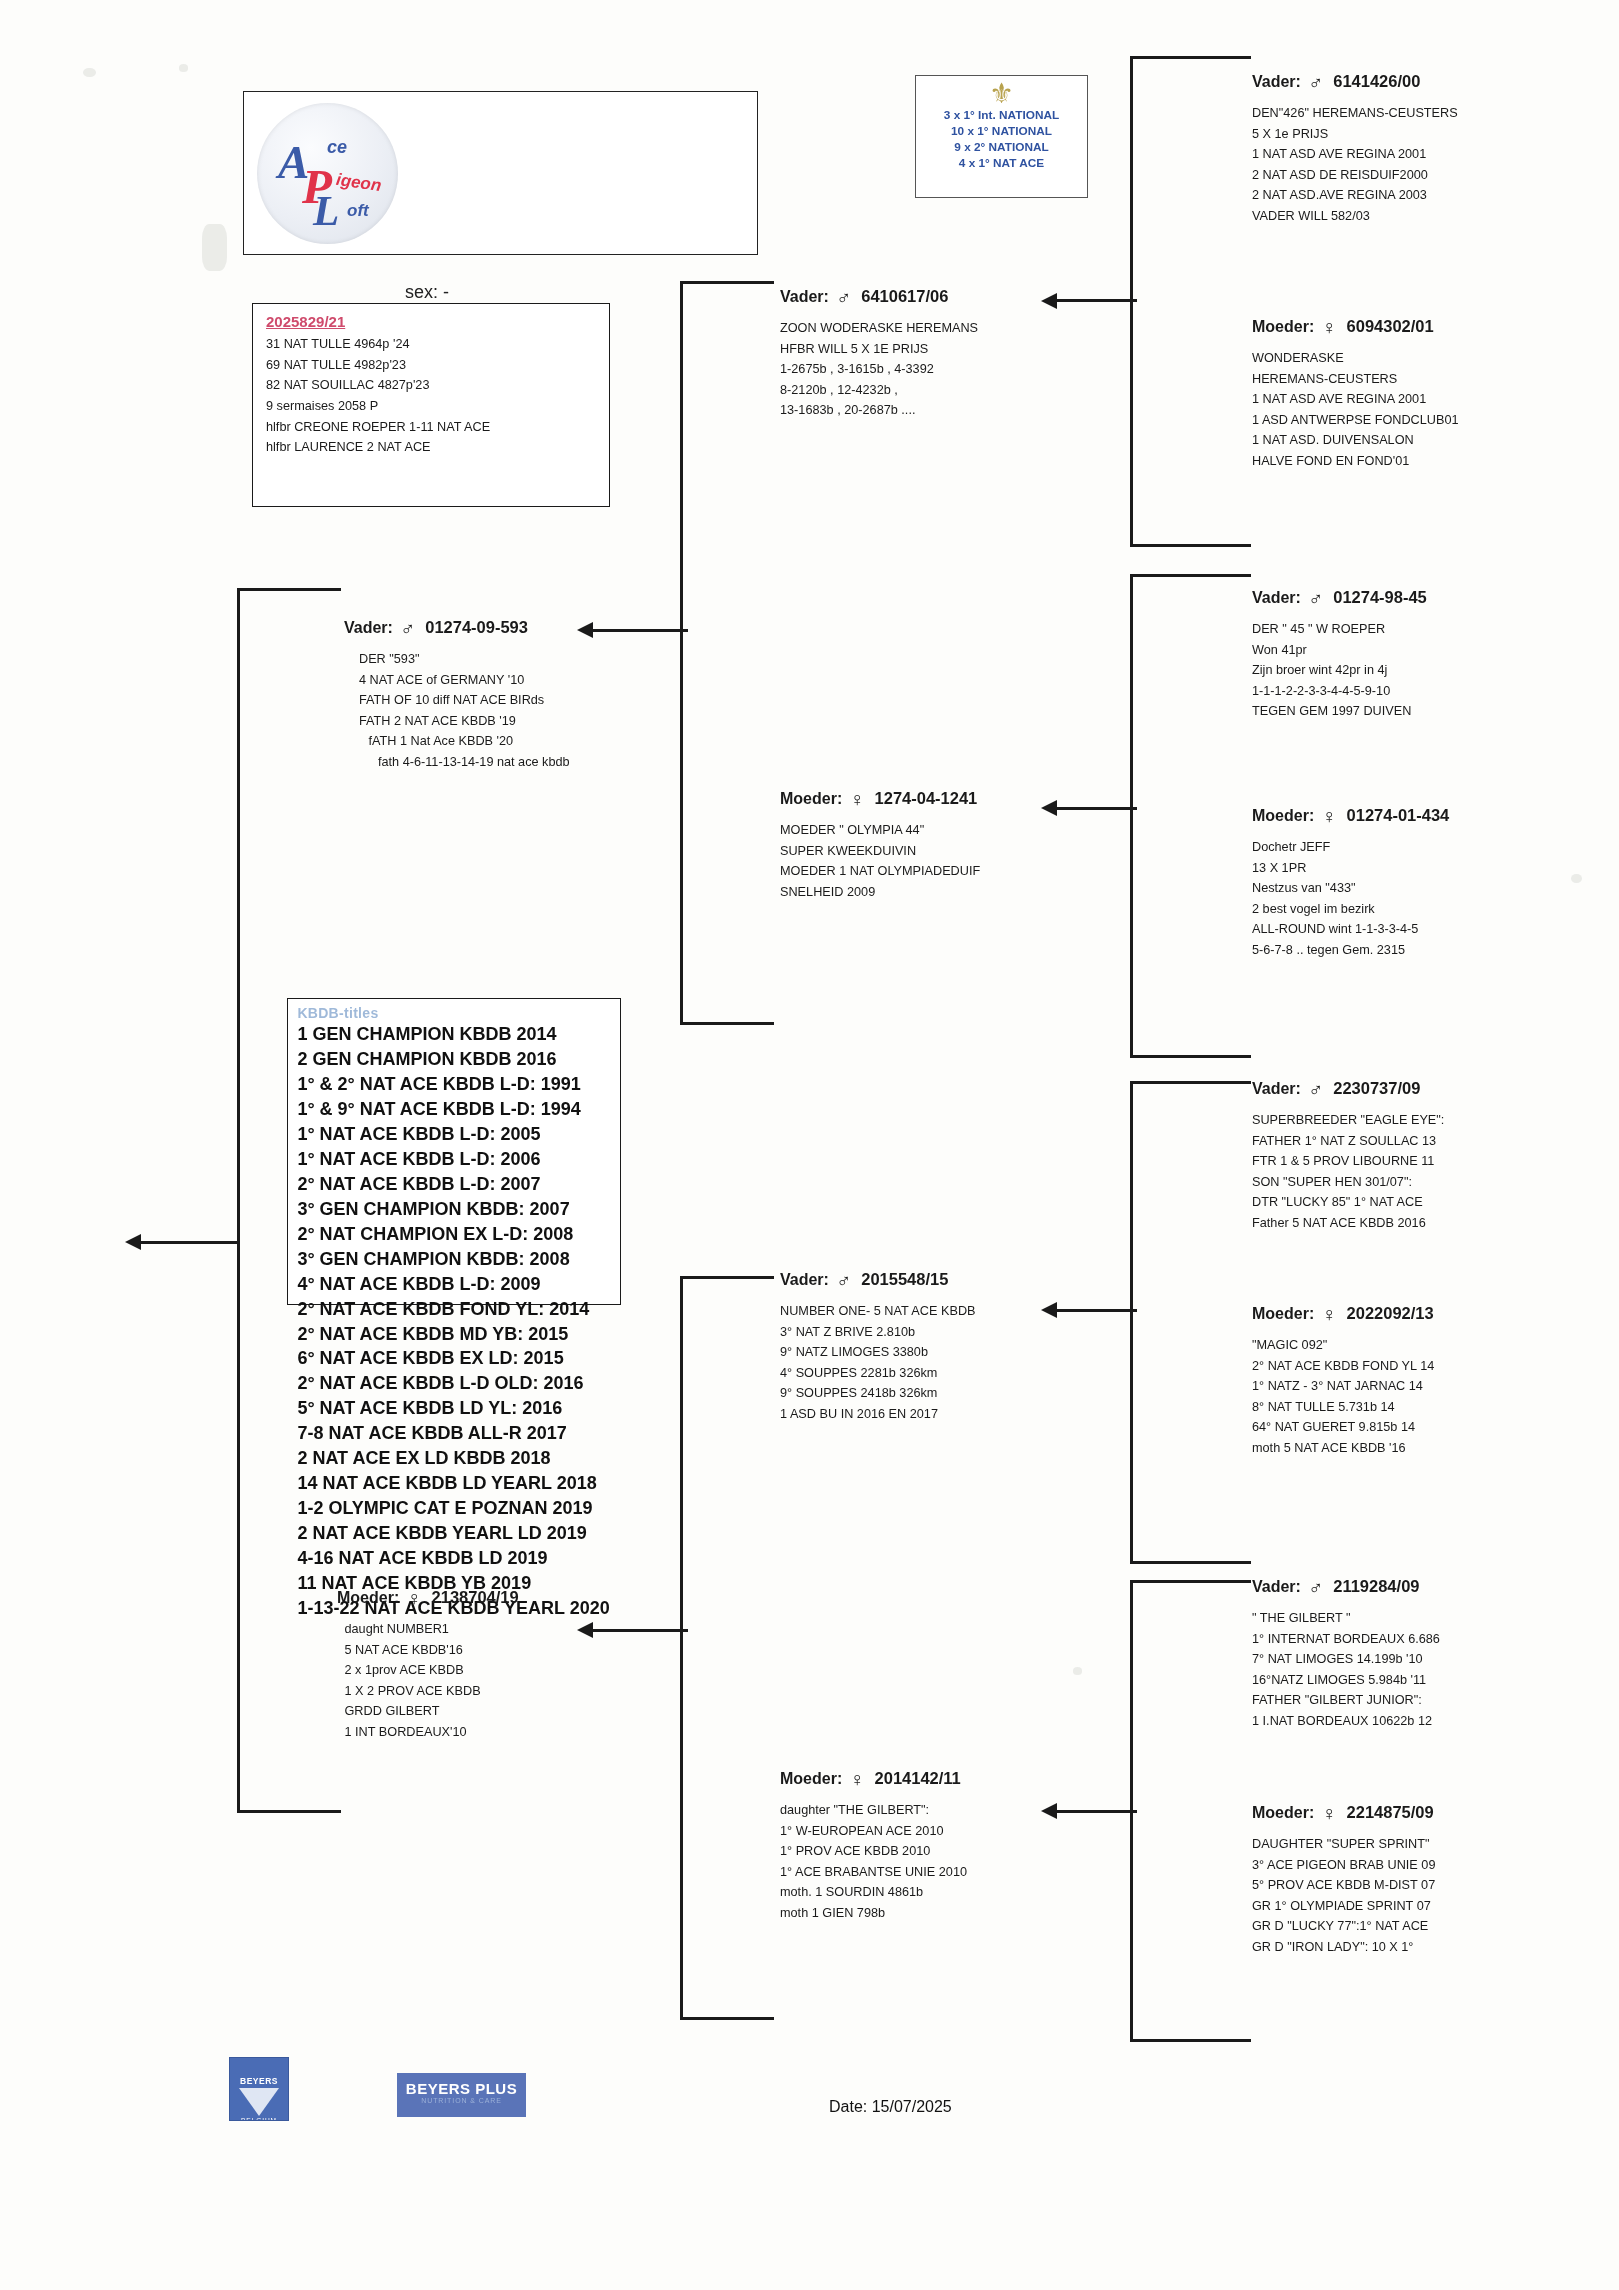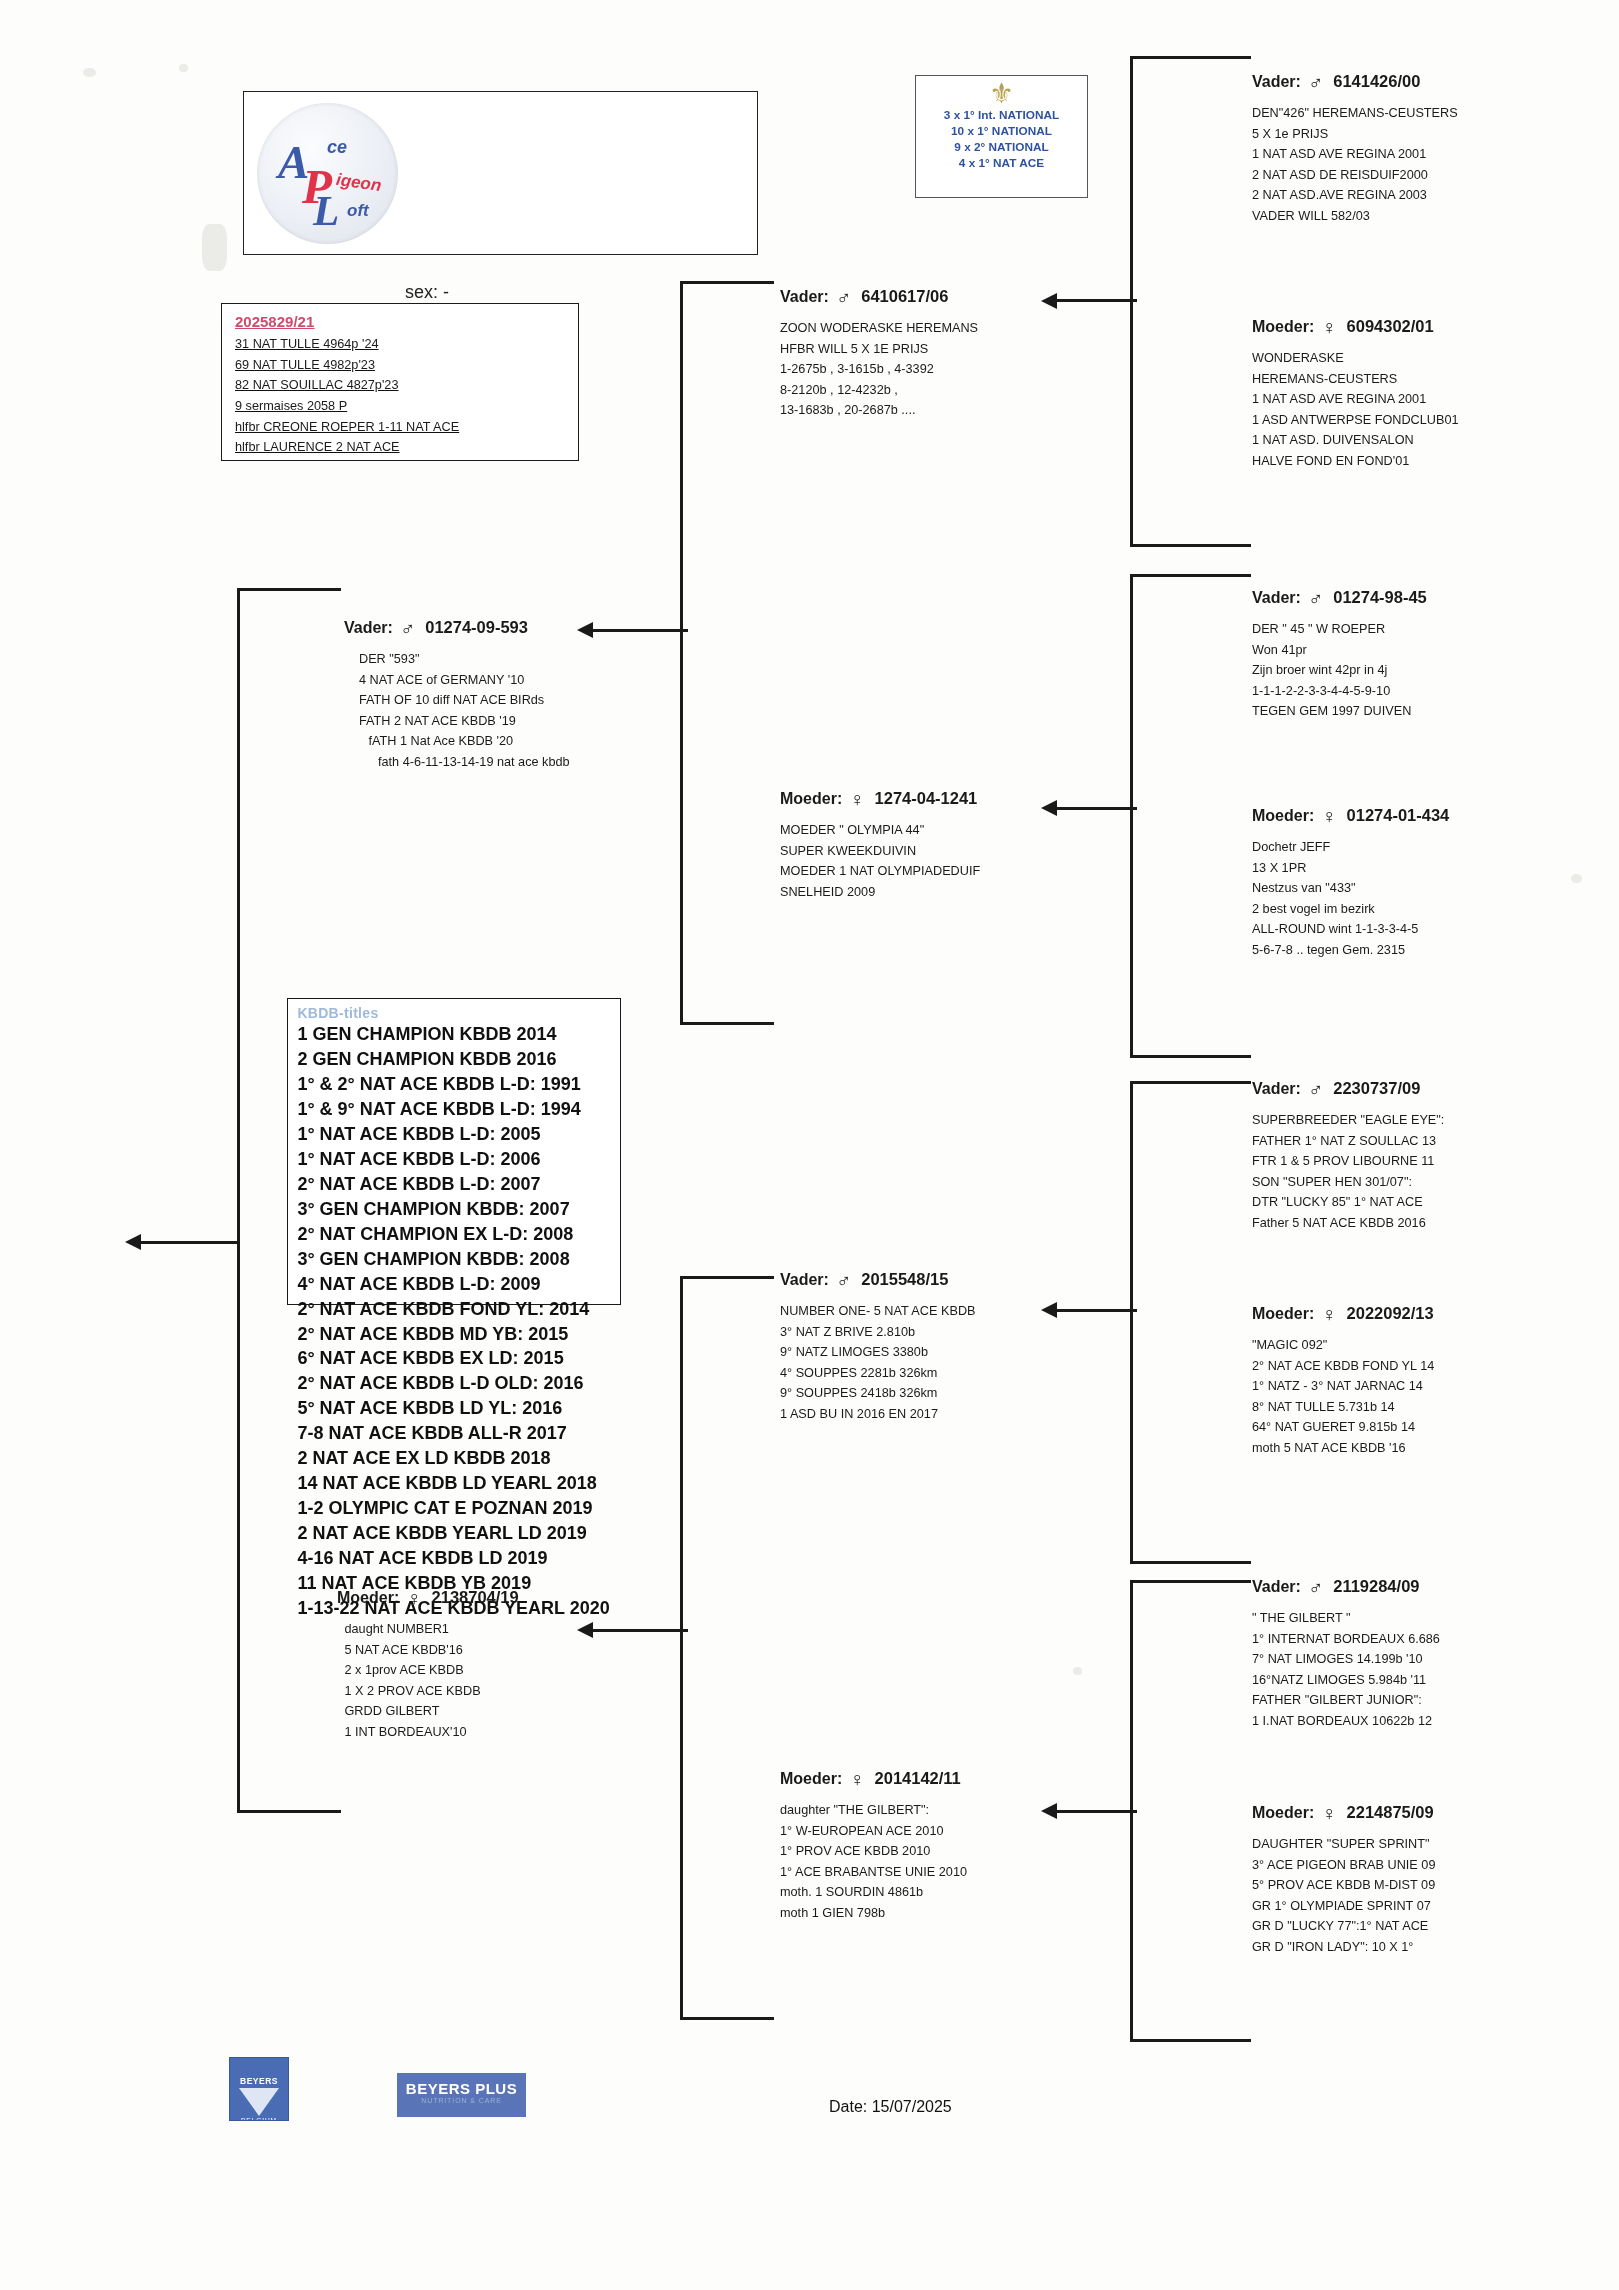--- a/index.html
+++ b/index.html
@@ -56,23 +56,23 @@
   #natbadge .bline{font-size:11.8px;font-weight:bold;color:#2f52a0;line-height:1.35;}
 
   
   .pbox{font-size:12.7px;line-height:1.62;color:#1a1a1a;white-space:nowrap;}
   .phead{font-size:16px;font-weight:bold;margin-bottom:4.7px;white-space:nowrap;}
   .phead .sym{font-size:20px;font-weight:bold;vertical-align:-1.9px;margin:0 5.6px 0 2.8px;}
   .phead .idn{font-size:16.5px;font-weight:bold;}
 
   
   #subject-box{
-    left:221px;top:303px;width:358px;height:158px;
+    left:252px;top:303px;width:358px;height:204px;
     border:1.9px solid #1a1a1a;background:#fff;
-    padding:9.4px 0 0 13px;box-sizing:border-box;text-decoration:underline;
+    padding:9.4px 0 0 13px;box-sizing:border-box;
   }
   #subject-box .sid{font-size:15px;font-weight:bold;color:#cf4b6c;
     text-decoration:underline;margin-bottom:3.8px;}
   #subject-box .srow{font-size:12.7px;line-height:1.62;color:#1a1a1a;white-space:nowrap;}
 
   
   #kbdb-box{
     left:287px;top:998px;width:334px;height:307px;
     border:1.9px solid #1a1a1a;background:#fff;
     padding:5.6px 0 0 9.4px;box-sizing:border-box;
@@ -396,21 +396,21 @@
 </div>
 
 <div class="pbox abs" style="left:1252px;top:1797px;">
   <div class="phead">
     <span>Moeder:</span>
     <span class="sym">♀</span>
     <span class="idn">2214875/09</span>
   </div>
   <div>DAUGHTER "SUPER SPRINT"</div>
   <div>3° ACE PIGEON BRAB UNIE 09</div>
-  <div>5° PROV ACE KBDB M-DIST 09</div>
+  <div>5° PROV ACE KBDB M-DIST 07</div>
   <div>GR 1° OLYMPIADE SPRINT 07</div>
   <div>GR D "LUCKY 77":1° NAT ACE</div>
   <div>GR D "IRON LADY": 10 X 1°</div>
 </div>
 
 <div id="beyers-logo" class="abs">
   <div class="bl-top">BEYERS</div>
   <div class="bl-tri"></div>
   <div class="bl-bot">BELGIUM</div>
 </div>

